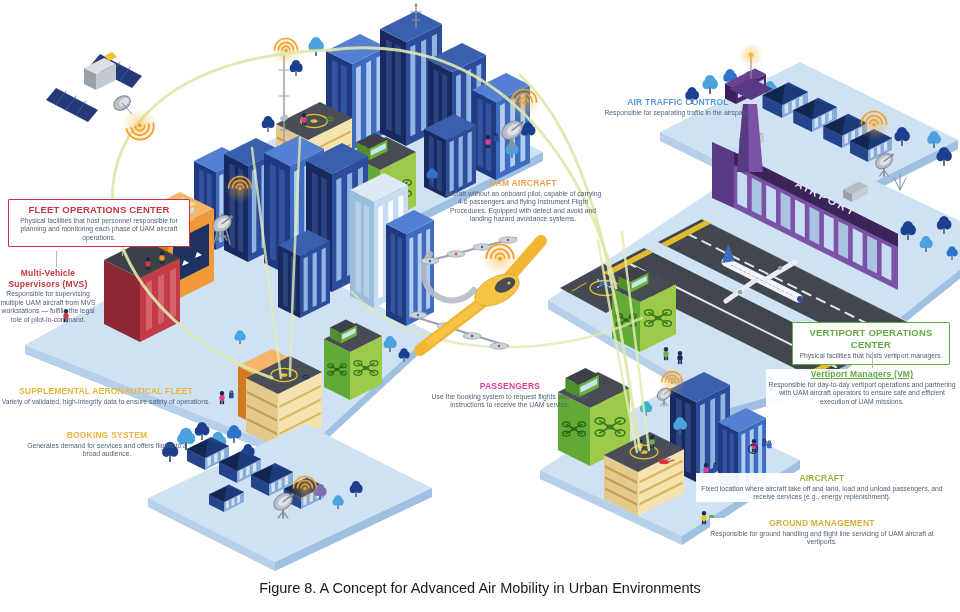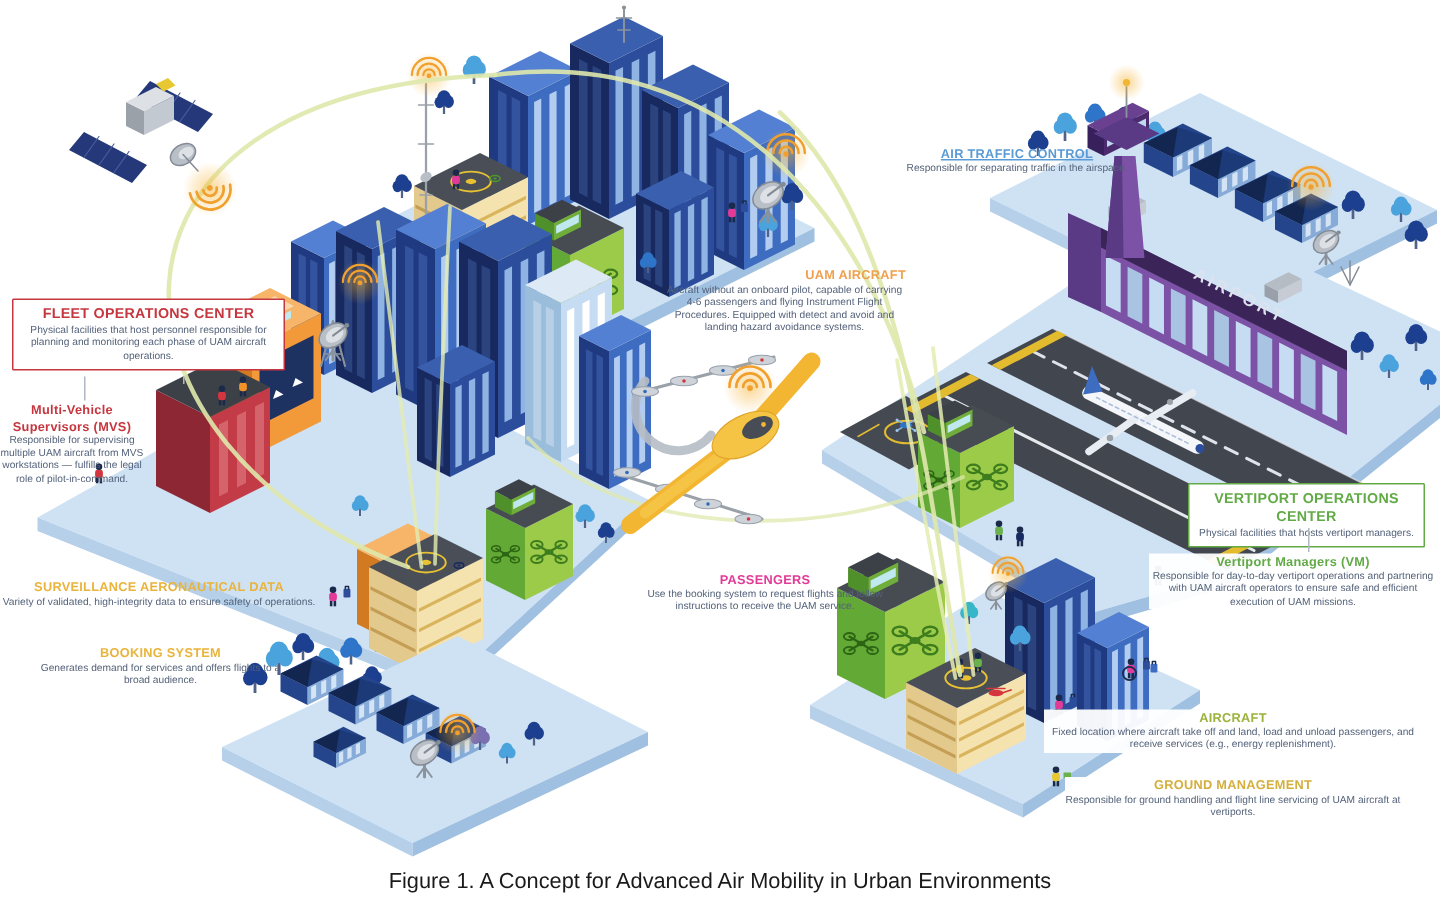--- a/index.html
+++ b/index.html
@@ -893,61 +893,61 @@
   <div class="conn c1"></div>
   <div class="conn c2"></div>
 
   <div class="lbl l-mvs">
     <div class="lt" style="color: rgb(198, 54, 62); text-align: center;">Multi-Vehicle Supervisors (MVS)</div>
     <div class="lb">Responsible for supervising multiple UAM aircraft from MVS workstations — fulfills the legal role of pilot-in-command.</div>
   </div>
 
 
   <div class="lbl l-sad">
-    <div class="lt" style="color: rgb(233, 180, 60);">SURVEILLANCE AERONAUTICAL DATA</div>
+    <div class="lt" style="color: rgb(233, 180, 60);">SUPPLEMENTAL AERONAUTICAL FLEET</div>
     <div class="lb">Variety of validated, high-integrity data to ensure safety of operations.</div>
   </div>
 
   <div class="lbl l-book">
     <div class="lt" style="color: rgb(233, 180, 60);">BOOKING SYSTEM</div>
     <div class="lb">Generates demand for services and offers flights to a broad audience.</div>
   </div>
 
   <div class="lbl l-uam">
-    <div class="lt" style="color: rgb(240, 160, 78); text-align: right;">UAM AIRCRAFT</div>
+    <div class="lt" style="color: rgb(240, 160, 78);">UAM AIRCRAFT</div>
     <div class="lb">Aircraft without an onboard pilot, capable of carrying 4-6 passengers and flying Instrument Flight Procedures. Equipped with detect and avoid and landing hazard avoidance systems.</div>
   </div>
 
   <div class="lbl l-pass">
     <div class="lt" style="color: rgb(226, 58, 151);">PASSENGERS</div>
     <div class="lb">Use the booking system to request flights and follow instructions to receive the UAM service.</div>
   </div>
 
   <div class="lbl l-atc">
-    <div class="lt" style="color: rgb(91, 155, 213); text-decoration: underline;">AIR TRAFFIC CONTROL</div>
+    <div class="lt" style="color: rgb(91, 155, 213);">AIR TRAFFIC CONTROL</div>
     <div class="lb">Responsible for separating traffic in the airspace.</div>
   </div>
 
   <div class="lbl box l-voc" style="border-color: rgb(98, 170, 70);">
     <div class="lt" style="color: rgb(98, 170, 70);">VERTIPORT OPERATIONS CENTER</div>
     <div class="lb">Physical facilities that hosts vertiport managers.</div>
   </div>
   <div class="conn c3"></div>
 
   <div class="lbl bgw l-vm">
-    <div class="lt" style="color: rgb(98, 170, 70);">Vertiport Managers (VM)</div>
+    <div class="lt" style="color: rgb(98, 170, 70); text-decoration: underline;">Vertiport Managers (VM)</div>
     <div class="lb">Responsible for day-to-day vertiport operations and partnering with UAM aircraft operators to ensure safe and efficient execution of UAM missions.</div>
   </div>
 
   <div class="lbl bgw l-vert">
     <div class="lt" style="color: rgb(156, 178, 60);">AIRCRAFT</div>
     <div class="lb">Fixed location where aircraft take off and land, load and unload passengers, and receive services (e.g., energy replenishment).</div>
   </div>
 
   <div class="lbl bgw l-gm">
     <div class="lt" style="color: rgb(212, 175, 60);">GROUND MANAGEMENT</div>
     <div class="lb">Responsible for ground handling and flight line servicing of UAM aircraft at vertiports.</div>
   </div>
 
   <div class="airport-sign">AIRPORT</div>
 
-  <div class="caption">Figure 1. A Concept for Advanced Air Mobility in Urban Environments</div>
+  <div class="caption">Figure 8. A Concept for Advanced Air Mobility in Urban Environments</div>
 </div>
 
 </body></html>

